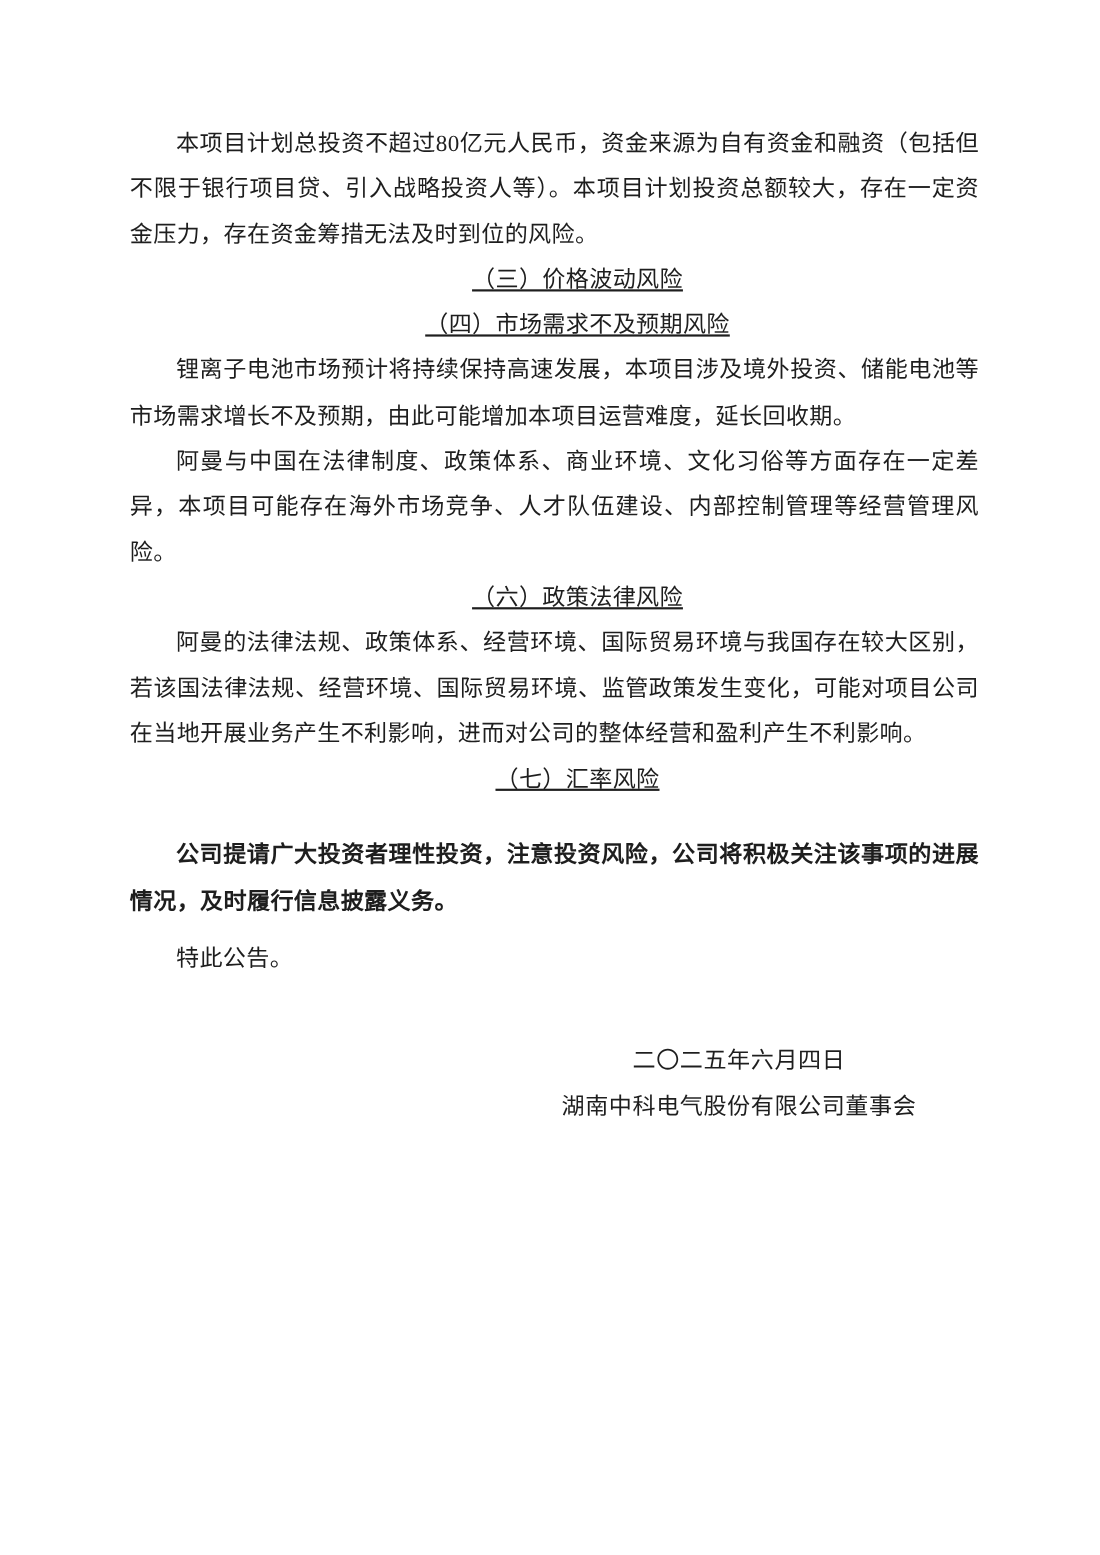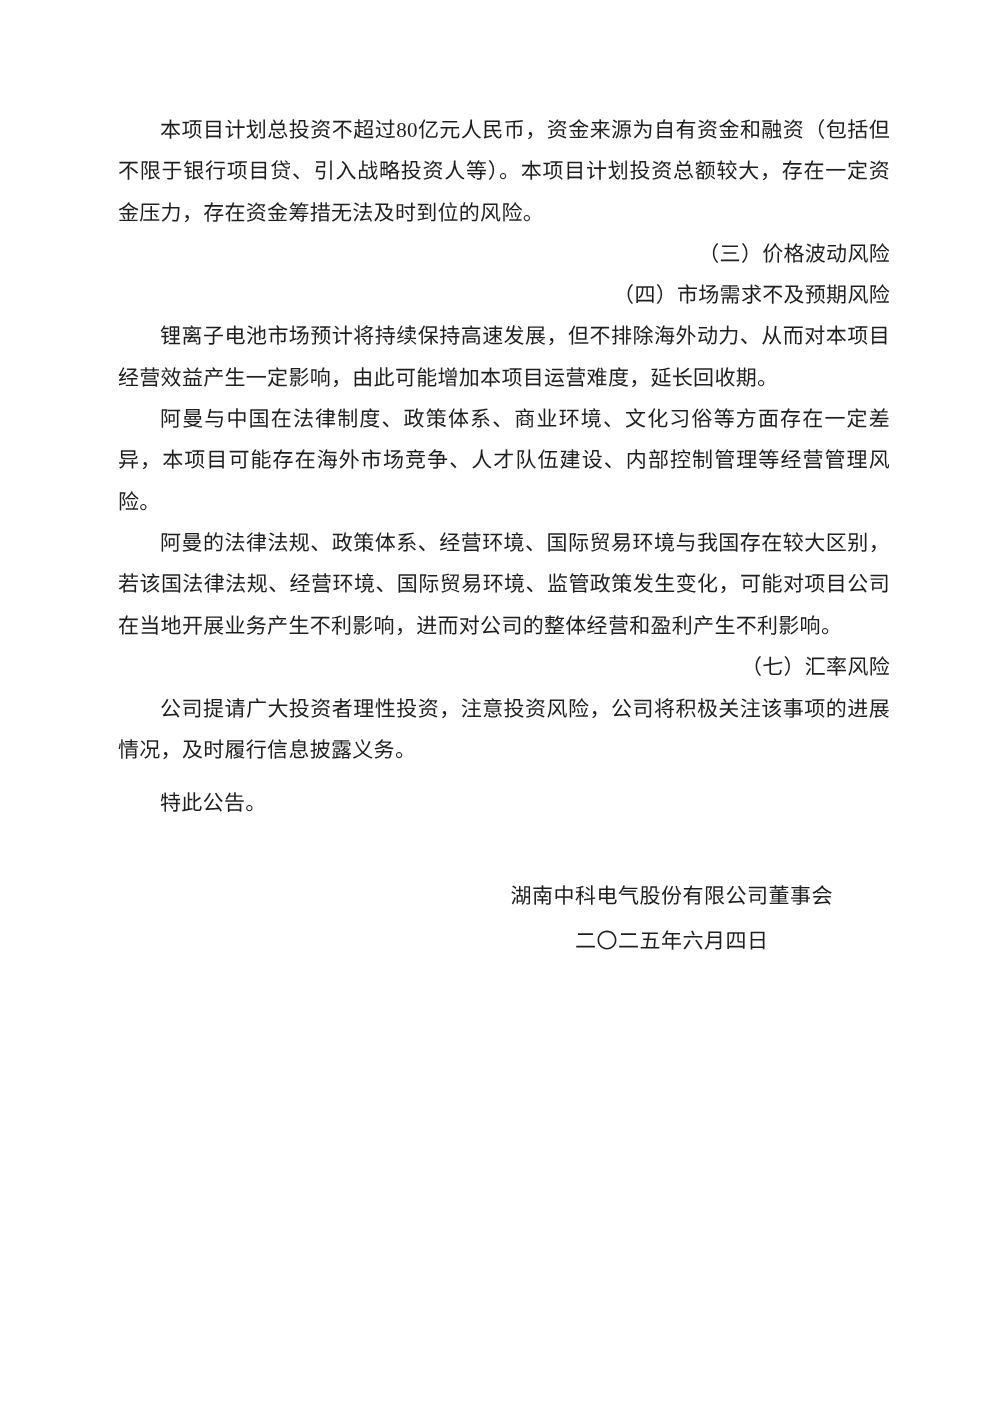--- a/index.html
+++ b/index.html
@@ -24,23 +24,24 @@
   .doc-body p {
     margin: 0;
     font-size: 21px;
     line-height: 41.3px;
     text-align: justify;
     text-justify: inter-ideograph;
     text-indent: 2em;
     letter-spacing: 0.3px;
   }
   .doc-body p.section-heading {
-    text-align: right;
+    text-align: center;
+    text-decoration: underline;
   }
-  .doc-body p.gap-small { margin-top: 1px; }
+  .doc-body p.gap-small { margin-top: 28px; font-weight: bold; }
   .doc-body p.gap-medium { margin-top: 11px; }
   .signature-block {
     width: fit-content;
     margin: 52px 57px 0 auto;
     text-align: center;
   }
   .signature-block .sig-line {
     margin: 0;
     font-size: 21px;
     line-height: 41.3px;
@@ -52,25 +53,26 @@
   }
 </style>
 </head>
 <body>
 
 <div class="page">
   <div class="doc-body">
     <p>本项目计划总投资不超过80亿元人民币，资金来源为自有资金和融资（包括但不限于银行项目贷、引入战略投资人等）。本项目计划投资总额较大，存在一定资金压力，存在资金筹措无法及时到位的风险。</p>
     <p class="section-heading">（三）价格波动风险</p>
     <p class="section-heading">（四）市场需求不及预期风险</p>
-    <p>锂离子电池市场预计将持续保持高速发展，但不排除海外动力、从而对本项目经营效益产生一定影响，由此可能增加本项目运营难度，延长回收期。</p>
+    <p>锂离子电池市场预计将持续保持高速发展，本项目涉及境外投资、储能电池等市场需求增长不及预期，由此可能增加本项目运营难度，延长回收期。</p>
     <p>阿曼与中国在法律制度、政策体系、商业环境、文化习俗等方面存在一定差异，本项目可能存在海外市场竞争、人才队伍建设、内部控制管理等经营管理风险。</p>
+    <p class="section-heading">（六）政策法律风险</p>
     <p>阿曼的法律法规、政策体系、经营环境、国际贸易环境与我国存在较大区别，若该国法律法规、经营环境、国际贸易环境、监管政策发生变化，可能对项目公司在当地开展业务产生不利影响，进而对公司的整体经营和盈利产生不利影响。</p>
     <p class="section-heading">（七）汇率风险</p>
     <p class="gap-small">公司提请广大投资者理性投资，注意投资风险，公司将积极关注该事项的进展情况，及时履行信息披露义务。</p>
     <p class="gap-medium">特此公告。</p>
   </div>
 
   <div class="signature-block">
+    <p class="sig-line sig-date">二〇二五年六月四日</p>
     <p class="sig-line">湖南中科电气股份有限公司董事会</p>
-    <p class="sig-line sig-date">二〇二五年六月四日</p>
   </div>
 </div>
 
 </body></html>

